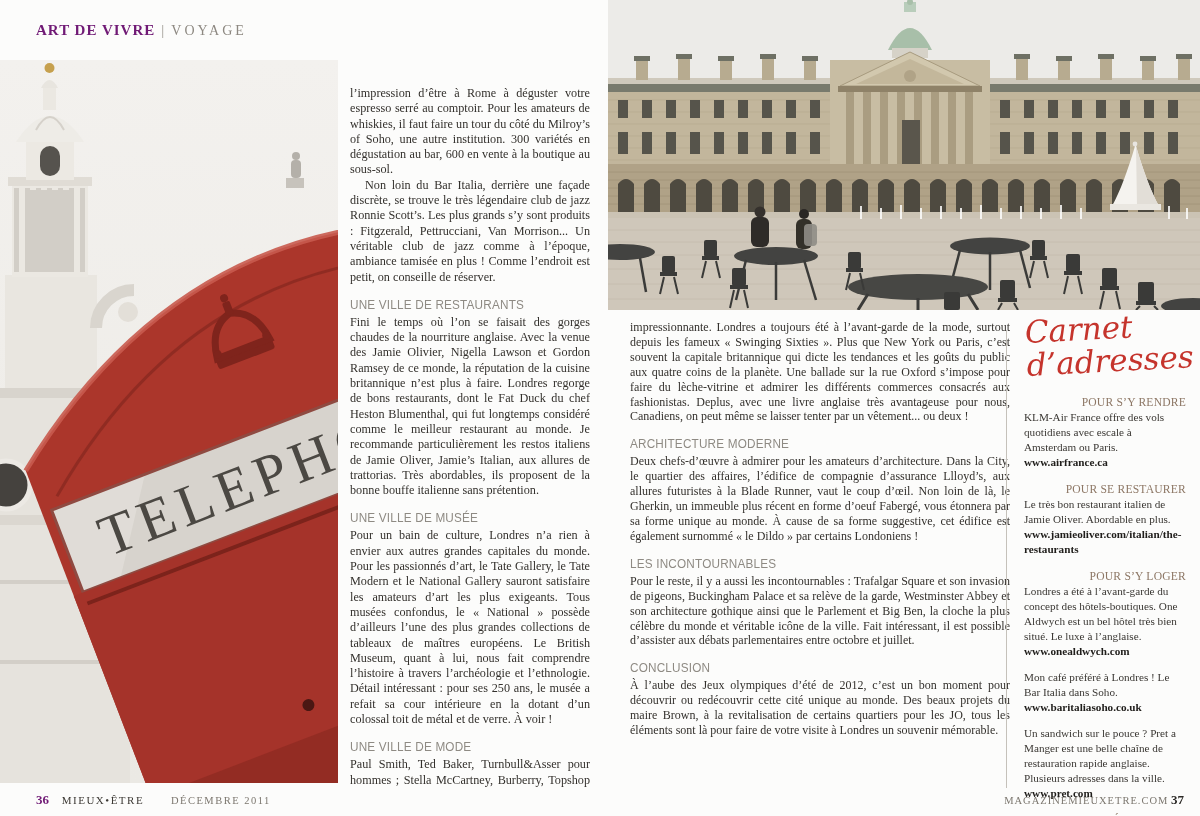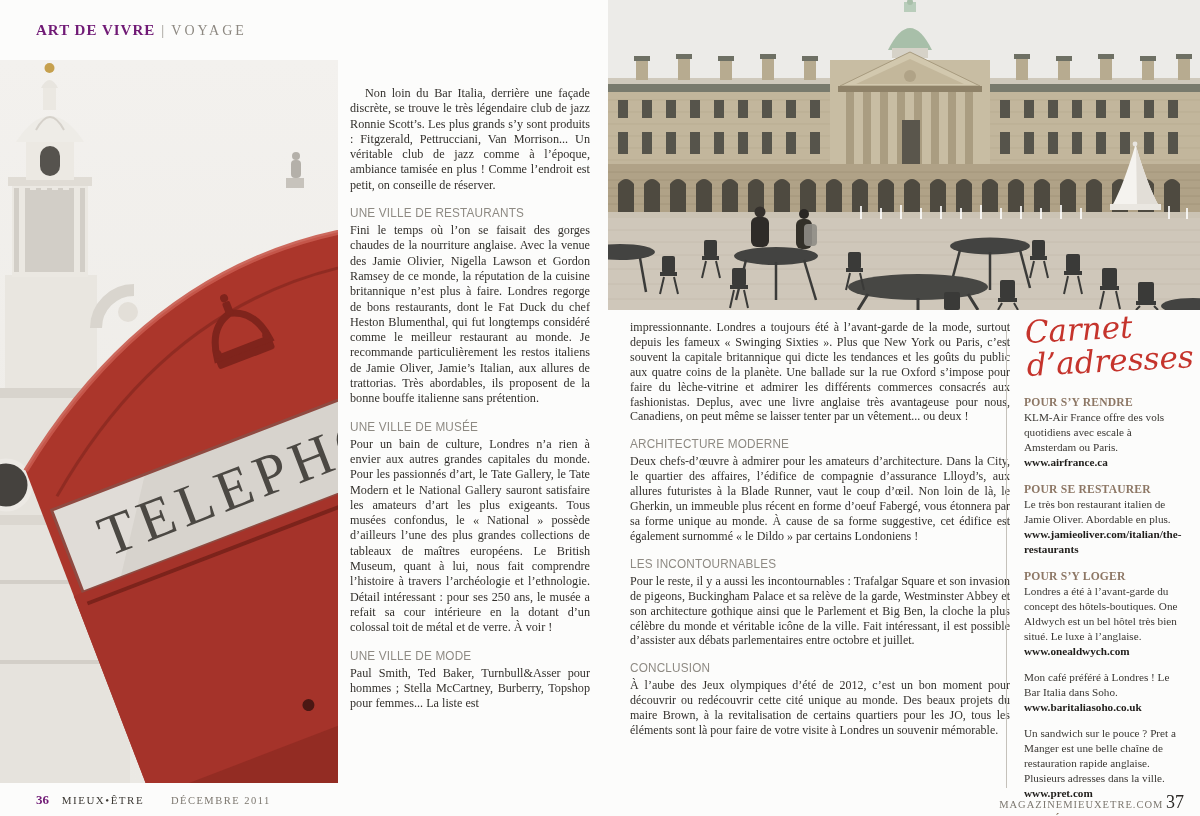--- a/index.html
+++ b/index.html
@@ -12,21 +12,21 @@
   .kicker{position:absolute;left:36px;top:22px;font-size:15px;letter-spacing:1px;}
   .kicker .k-main{font-weight:bold;color:#701a75;}
   .kicker .k-sep{color:#9b968f;font-weight:normal;padding:0 6px;}
   .kicker .k-sub{color:#8d8881;letter-spacing:3px;font-size:14px;}
   .footer-left{position:absolute;left:36px;top:792px;font-size:11px;color:#55514b;white-space:nowrap;}
   .footer-left .pn{font-weight:bold;font-size:13px;color:#701a75;margin-right:10px;}
   .footer-left .mag{letter-spacing:1.5px;color:#3c3934;margin-right:1px;}
   .footer-left .date{letter-spacing:1.5px;color:#7c776f;font-size:10.5px;margin-left:23px;}
   .footer-right{position:absolute;right:16px;top:792px;font-size:10.5px;white-space:nowrap;text-align:right;}
   .footer-right .site{letter-spacing:1px;color:#7c776f;}
-  .footer-right .pn{font-weight:normal;font-size:18px;color:#2b2926;}
+  .footer-right .pn{font-weight:bold;font-size:13px;color:#2b2926;}
   
   .photo-left{position:absolute;left:0;top:60px;width:338px;height:723px;overflow:hidden;}
   .photo-right{position:absolute;left:608px;top:0;width:592px;height:310px;overflow:hidden;}
   .photo-left svg,.photo-right svg{display:block;width:100%;height:100%;}
   
   .col{position:absolute;text-align:justify;}
   .col p{margin:0;}
   .col1{left:350px;top:86px;width:240px;height:702px;font-size:12.2px;line-height:15.3px;overflow:hidden;}
   .col2{left:630px;top:320px;width:380px;height:478px;font-size:12px;line-height:14.9px;overflow:hidden;}
   .indent{text-indent:15px;}
@@ -36,21 +36,21 @@
     margin:13px 0 3px 0;transform:scaleX(.94);transform-origin:left center;
   }
   
   .sb-divider{position:absolute;left:1006px;top:330px;width:1px;height:458px;background:#c5c1ba;}
   .sidebar{position:absolute;left:1024px;top:316px;width:162px;}
   .sb-title{
     color:#c5342c;font-family:"DejaVu Serif", serif;font-style:italic;
     font-size:31px;line-height:33px;transform:rotate(-3deg);transform-origin:left top;
     margin:0 0 14px 0;
   }
-  .sb-head{font-weight:bold;color:#8d7765;font-size:11.6px;letter-spacing:.2px;margin-top:13px;}
+  .sb-head{font-weight:normal;color:#8d7765;font-size:11.6px;letter-spacing:.2px;margin-top:13px;text-align:right;}
   .sb-text{font-size:11.2px;line-height:15px;color:#3a3733;margin:1px 0 0 0;}
   .sb-link{font-weight:bold;color:#1f1d1a;}
   .sb-link.block{display:block;}
   .sb-entry.noheads{margin-top:11px;}
 </style>
 </head>
 <body>
 
 <div class="kicker">
   <span class="k-main">ART DE VIVRE</span><span class="k-sep">|</span><span class="k-sub">VOYAGE</span>
@@ -122,20 +122,21 @@
       <rect x="-30" y="284" width="510" height="340" fill="#a5332a"></rect>
       <path d="M -20 296 L 470 296" stroke="#7c231b" stroke-width="4"></path>
       <rect x="-30" y="500" width="510" height="124" fill="#8c2a21" opacity=".7"></rect>
       <circle cx="150" cy="470" r="6" fill="#4a1713"></circle>
       <circle cx="190" cy="476" r="5" fill="#4a1713"></circle>
     </g>
   </svg>
 </div>
 
 <div class="col col1">
+  <p>l’impression d’être à Rome à déguster votre espresso serré au comptoir. Pour les amateurs de whiskies, il faut faire un tour du côté du Milroy’s of Soho, une autre institution. 300 variétés en dégustation au bar, 600 en vente à la boutique au sous-sol.</p>
   <p class="indent">Non loin du Bar Italia, derrière une façade discrète, se trouve le très légendaire club de jazz Ronnie Scott’s. Les plus grands s’y sont produits : Fitgzerald, Pettrucciani, Van Morrison... Un véritable club de jazz comme à l’époque, ambiance tamisée en plus ! Comme l’endroit est petit, on conseille de réserver.</p>
   <div class="sec-head">UNE VILLE DE RESTAURANTS</div>
   <p>Fini le temps où l’on se faisait des gorges chaudes de la nourriture anglaise. Avec la venue des Jamie Olivier, Nigella Lawson et Gordon Ramsey de ce monde, la réputation de la cuisine britannique n’est plus à faire. Londres regorge de bons restaurants, dont le Fat Duck du chef Heston Blumenthal, qui fut longtemps considéré comme le meilleur restaurant au monde. Je recommande particulièrement les restos italiens de Jamie Oliver, Jamie’s Italian, aux allures de trattorias. Très abordables, ils proposent de la bonne bouffe italienne sans prétention.</p>
   <div class="sec-head">UNE VILLE DE MUSÉE</div>
   <p>Pour un bain de culture, Londres n’a rien à envier aux autres grandes capitales du monde. Pour les passionnés d’art, le Tate Gallery, le Tate Modern et le National Gallery sauront satisfaire les amateurs d’art les plus exigeants. Tous musées confondus, le « National » possède d’ailleurs l’une des plus grandes collections de tableaux de maîtres européens. Le British Museum, quant à lui, nous fait comprendre l’histoire à travers l’archéologie et l’ethnologie. Détail intéressant : pour ses 250 ans, le musée a refait sa cour intérieure en la dotant d’un colossal toit de métal et de verre. À voir !</p>
   <div class="sec-head">UNE VILLE DE MODE</div>
   <p>Paul Smith, Ted Baker, Turnbull&amp;Asser pour hommes ; Stella McCartney, Burberry, Topshop pour femmes... La liste est</p>
 </div>
 
 <div class="photo-right">

